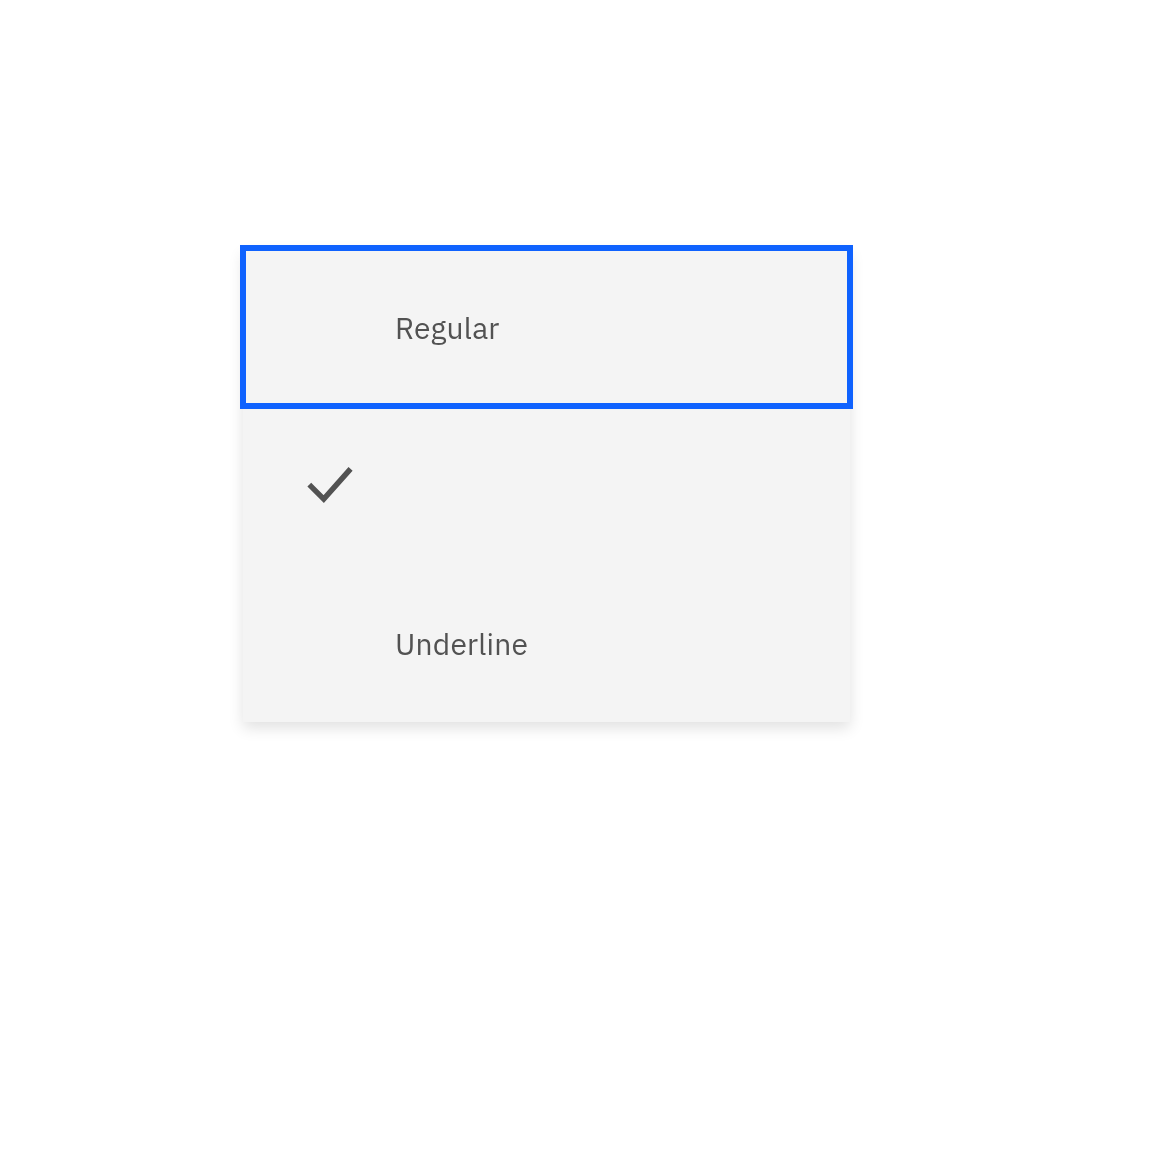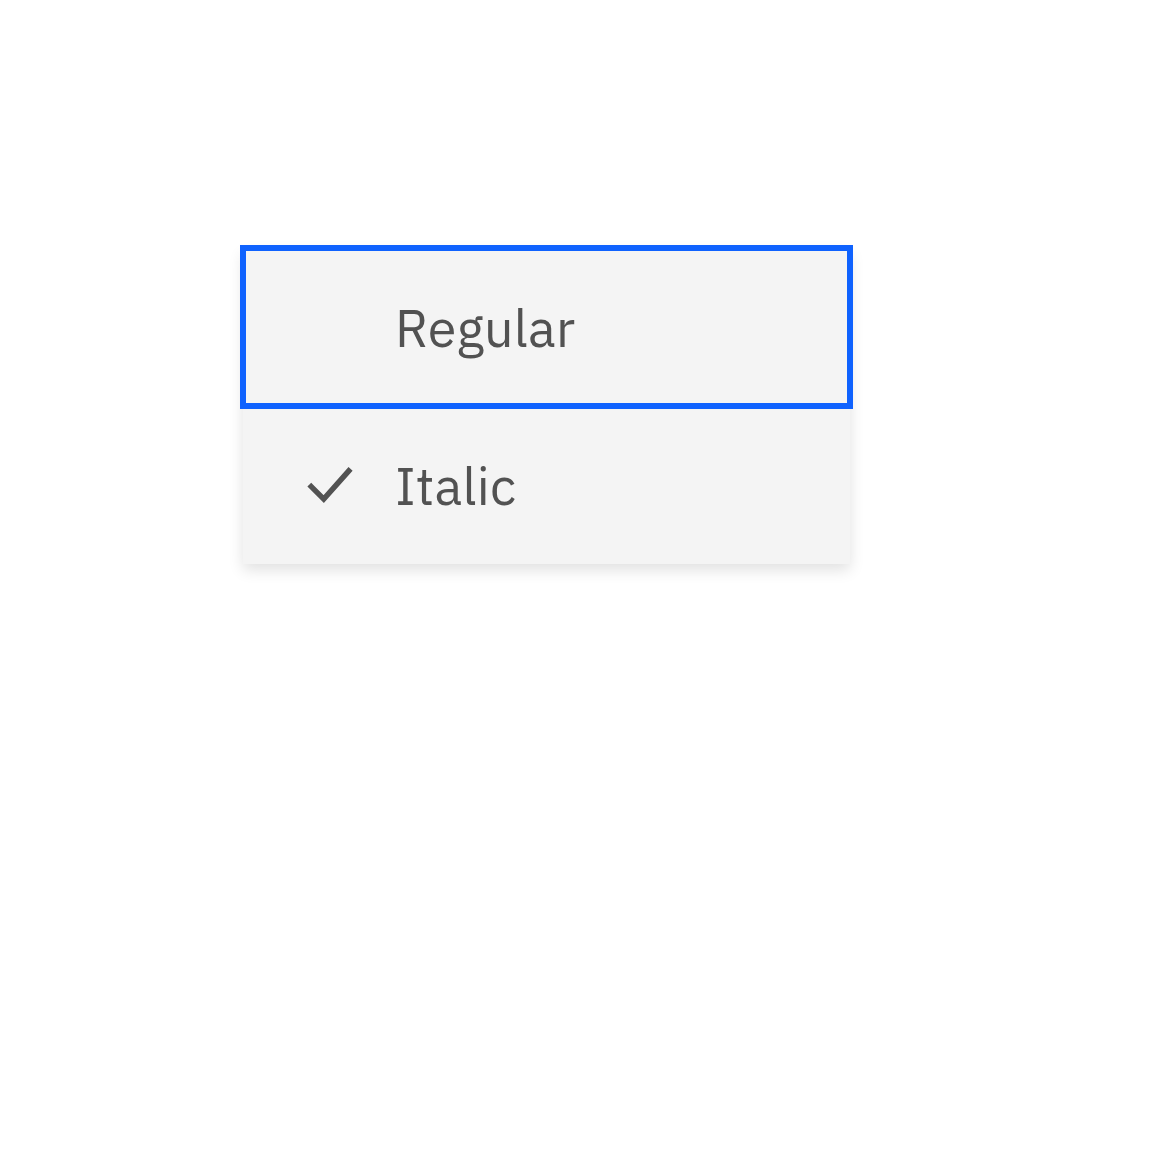--- a/index.html
+++ b/index.html
@@ -38,21 +38,21 @@
   .check-icon {
     width: 50px;
     height: 50px;
     stroke: #525252;
     stroke-width: 3.5;
     fill: none;
     stroke-linecap: square;
     stroke-linejoin: miter;
   }
   .item-label {
-    font-size: 52px;
+    font-size: 30px;
     color: #525252;
     font-weight: 400;
     letter-spacing: 0.2px;
   }
 </style>
 </head>
 <body>
 
 <div class="menu">
 
@@ -61,17 +61,20 @@
     <span class="item-label">Regular</span>
   </div>
 
 
   <div class="menu-item">
     <span class="icon-slot">
       <svg class="check-icon" viewBox="0 0 32 32">
         <polyline points="4,17 12,25 28,7"></polyline>
       </svg>
     </span>
-    <span class="item-label">Italic</span>
   </div>
 
+  <div class="menu-item">
+    <span class="icon-slot"></span>
+    <span class="item-label">Underline</span>
+  </div>
 
 </div>
 
 </body></html>

